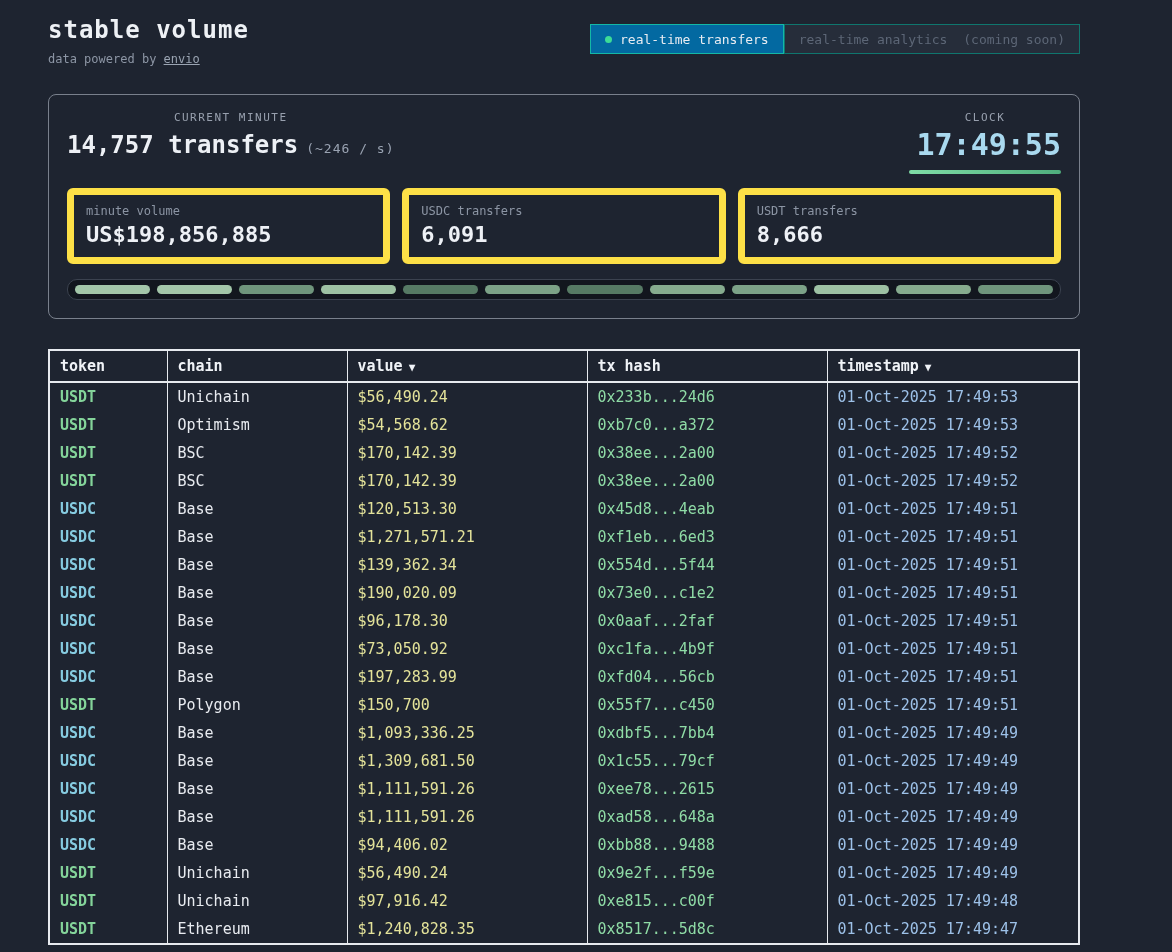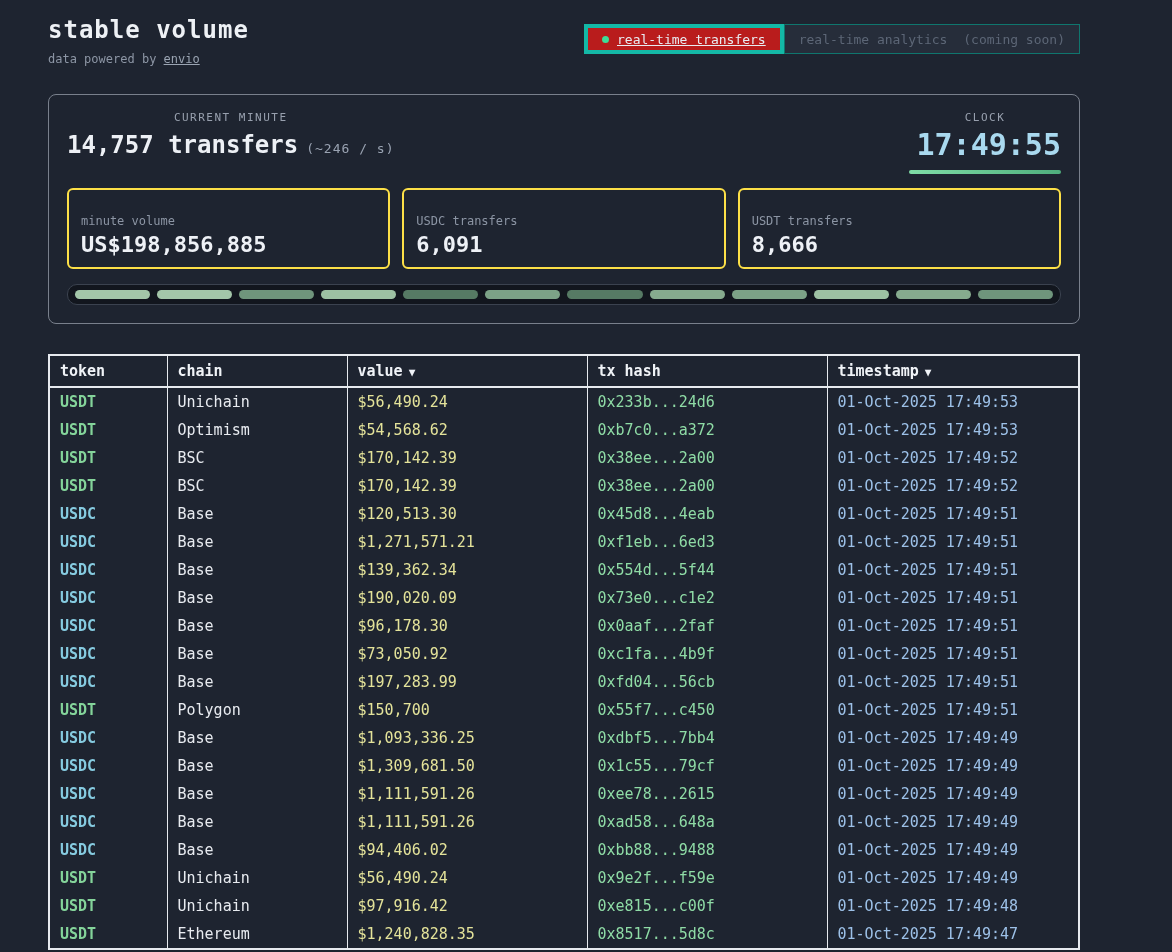--- a/index.html
+++ b/index.html
@@ -13,38 +13,38 @@
 
   
   .topbar { display:flex; justify-content:space-between; align-items:flex-start; }
   .brand h1 { font-size:24px; font-weight:bold; color:#eef1f5; letter-spacing:1px; }
   .powered { margin-top:8px; font-size:12px; color:#8d96a5; }
   .powered a { color:#9aa4b2; text-decoration:underline; cursor:pointer; }
 
   .tabs { display:flex; margin-top:8px; }
   .tab { display:flex; align-items:center; gap:8px; height:30px; padding:0 14px;
          font-size:13px; white-space:nowrap; cursor:pointer; }
-  .tab.active { background:#b91c1c; border:4px solid #14b8a6; color:#e8ecf2;text-decoration:underline; }
+  .tab.active { background:#0369a1; border:1px solid #14b8a6; color:#e8ecf2; }
   .tab.inactive { background:#262d3a; border:1px solid #0f766e; color:#5c6676; }
   .tab .dot { width:7px; height:7px; border-radius:50%; background:var(--dot); }
   .tab .suffix { font-size:13px; }
 
   
   .panel { margin-top:28px; border:1px solid #79808c; border-radius:8px; padding:16px 18px 18px; }
   .panel-top { display:flex; justify-content:space-between; align-items:flex-start; }
   .mini-label { font-size:11px; letter-spacing:1.5px; color:#98a0ae;text-align:center; }
   .big { margin-top:7px; font-size:24px; font-weight:bold; color:#edf0f5; }
   .big .rate { font-size:13px; color:#9aa3b2; font-weight:normal; margin-left:8px; letter-spacing:1px; }
   .clock { text-align:right; }
   .clock .time { margin-top:4px; font-size:30px; font-weight:bold; color:var(--clock); line-height:1.1; }
   .time-bar { height:4px; width:152px; margin-top:9px; margin-left:auto; border-radius:2px;
               background:linear-gradient(90deg,#7fdCA6,#4fae7d); }
 
   .cards { display:grid; grid-template-columns:repeat(3,1fr); gap:12px; margin-top:14px; }
-  .card { border:2px solid #fde047; border-radius:6px; padding:24px 12px 10px; }
+  .card { border:7px solid #fde047; border-radius:6px; padding:9px 12px 10px; }
   .card-label { font-size:12px; color:#8c95a4; }
   .card-value { margin-top:4px; font-size:22px; font-weight:bold; color:#eef1f6; }
 
   .segbar { margin-top:15px; background:#12161e; border:1px solid #3b424f; border-radius:10px;
             padding:5px 7px; display:flex; gap:7px; }
   .seg { flex:1; height:9px; border-radius:5px; }
 
   
   table.transfers { margin-top:30px; width:100%; border-collapse:collapse;
                     border:2px solid #e7eaef; font-size:15px; table-layout:fixed; }

